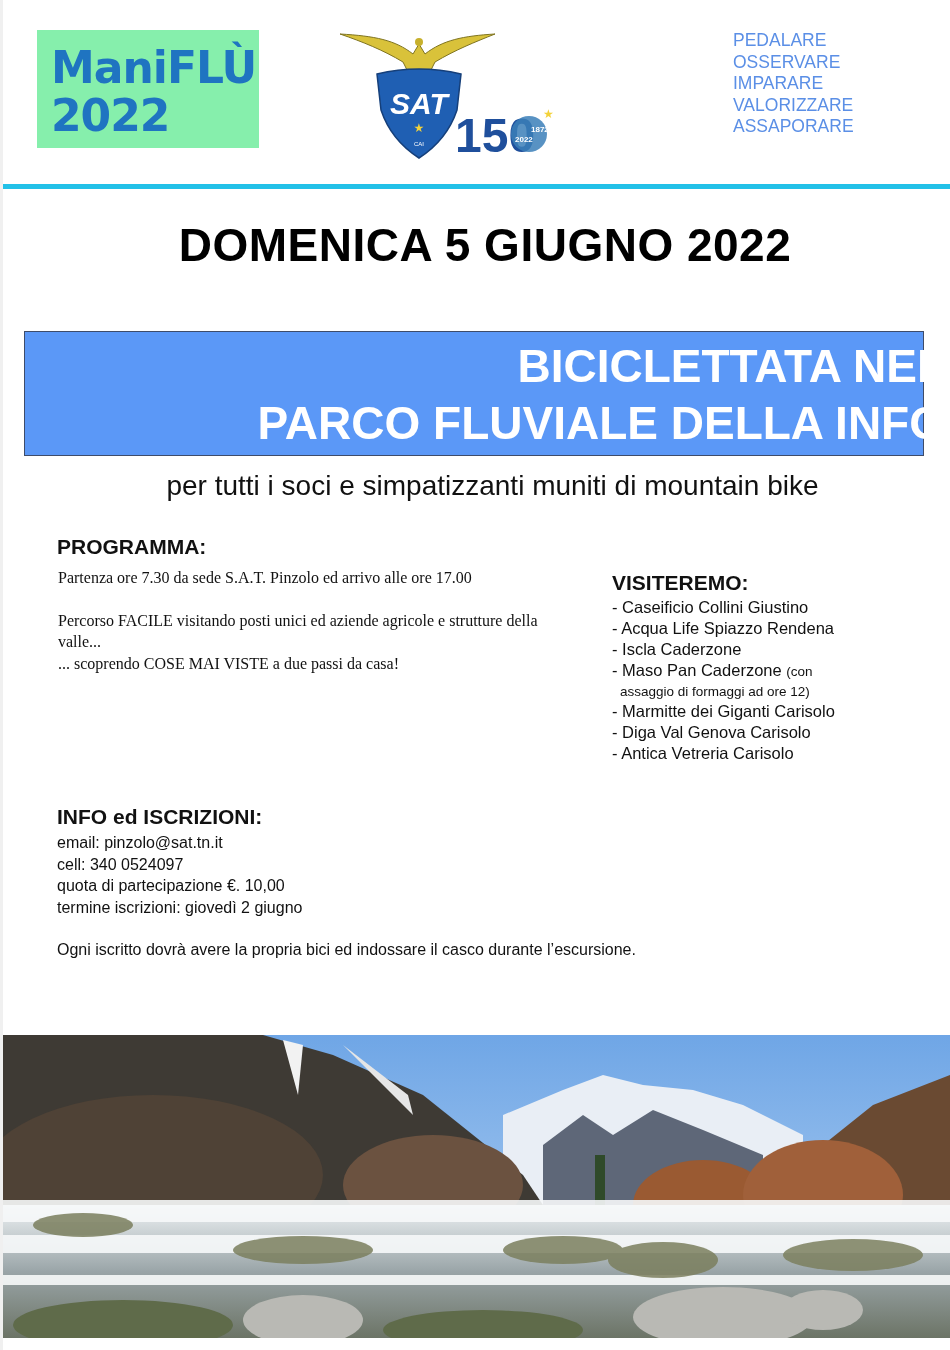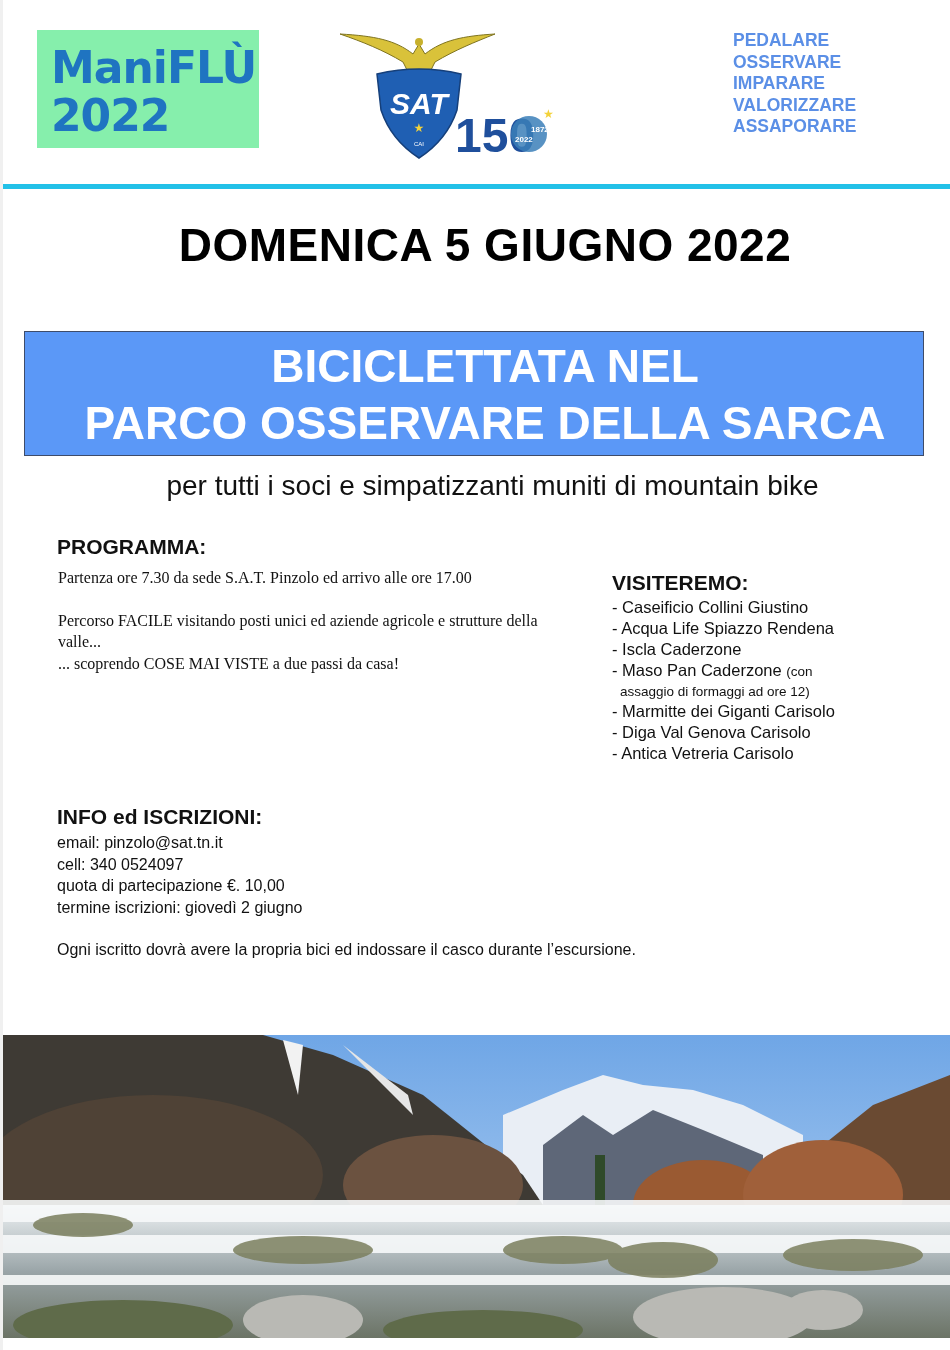--- a/index.html
+++ b/index.html
@@ -14,35 +14,35 @@
     position: absolute; left: 37px; top: 30px; width: 222px; height: 118px;
     background: #86efac; box-sizing: border-box; padding: 14px 0 0 14px;
   }
   .logo-maniflu .l1, .logo-maniflu .l2 {
     display: block; font-family: "DejaVu Sans", sans-serif; font-weight: bold;
     color: #1f74c1; font-size: 44px; line-height: 48px; letter-spacing: -1px;
   }
   .sat-logo { position: absolute; left: 335px; top: 28px; width: 230px; height: 132px; }
   .mottos {
     position: absolute; left: 733px; top: 30px;
-    font-family: "Liberation Sans", sans-serif; font-weight: bold;
+    font-family: "Liberation Sans", sans-serif; font-weight: normal;
     color: #5b8fe6; font-size: 17.5px; line-height: 21.5px;
   }
   .mottos span { display: block; }
   .cyan-rule { position: absolute; left: 3px; top: 184px; width: 947px; height: 5px; background: #22c1e8; }
 
   
   .date-title {
     position: absolute; left: 0; top: 218px; width: 970px; text-align: center;
     font-weight: bold; font-size: 46px; color: #000; letter-spacing: 0.5px;
   }
   .banner {
     position: absolute; left: 24px; top: 331px; width: 900px; height: 125px;
     background: #5b98f7; border: 1px solid #3e4c6a; box-sizing: border-box;
-    color: #fff; font-weight: bold; text-align: center;
+    color: #fff; font-weight: bold; text-align: right;
   }
   .banner .b1 { position: absolute; top: 8px; left: 0; width: 920px; font-size: 46px; line-height: 52px; }
   .banner .b2 { position: absolute; top: 65px; left: 0; width: 920px; font-size: 46px; line-height: 52px; }
   .subtitle {
     position: absolute; left: 0; top: 470px; width: 985px; text-align: center;
     font-size: 28px; color: #111;
   }
 
   
   .sect-head { position: absolute; font-weight: bold; color: #111; }
@@ -105,21 +105,21 @@
   <span>VALORIZZARE</span>
   <span>ASSAPORARE</span>
 </div>
 
 <div class="cyan-rule"></div>
 
 <div class="date-title">DOMENICA 5 GIUGNO 2022</div>
 
 <div class="banner">
   <div class="b1">BICICLETTATA NEL</div>
-  <div class="b2">PARCO OSSERVARE DELLA SARCA</div>
+  <div class="b2">PARCO FLUVIALE DELLA INFO</div>
 </div>
 
 <div class="subtitle">per tutti i soci e simpatizzanti muniti di mountain bike</div>
 
 <div class="sect-head prog-head">PROGRAMMA:</div>
 <div class="prog-body">
   <p>Partenza ore 7.30 da sede S.A.T. Pinzolo ed arrivo alle ore 17.00</p>
   <p style="margin:0;">
     <span>Percorso FACILE visitando posti unici ed aziende agricole e strutture della valle...</span><br>
     <span>... scoprendo COSE MAI VISTE a due passi da casa!</span>

